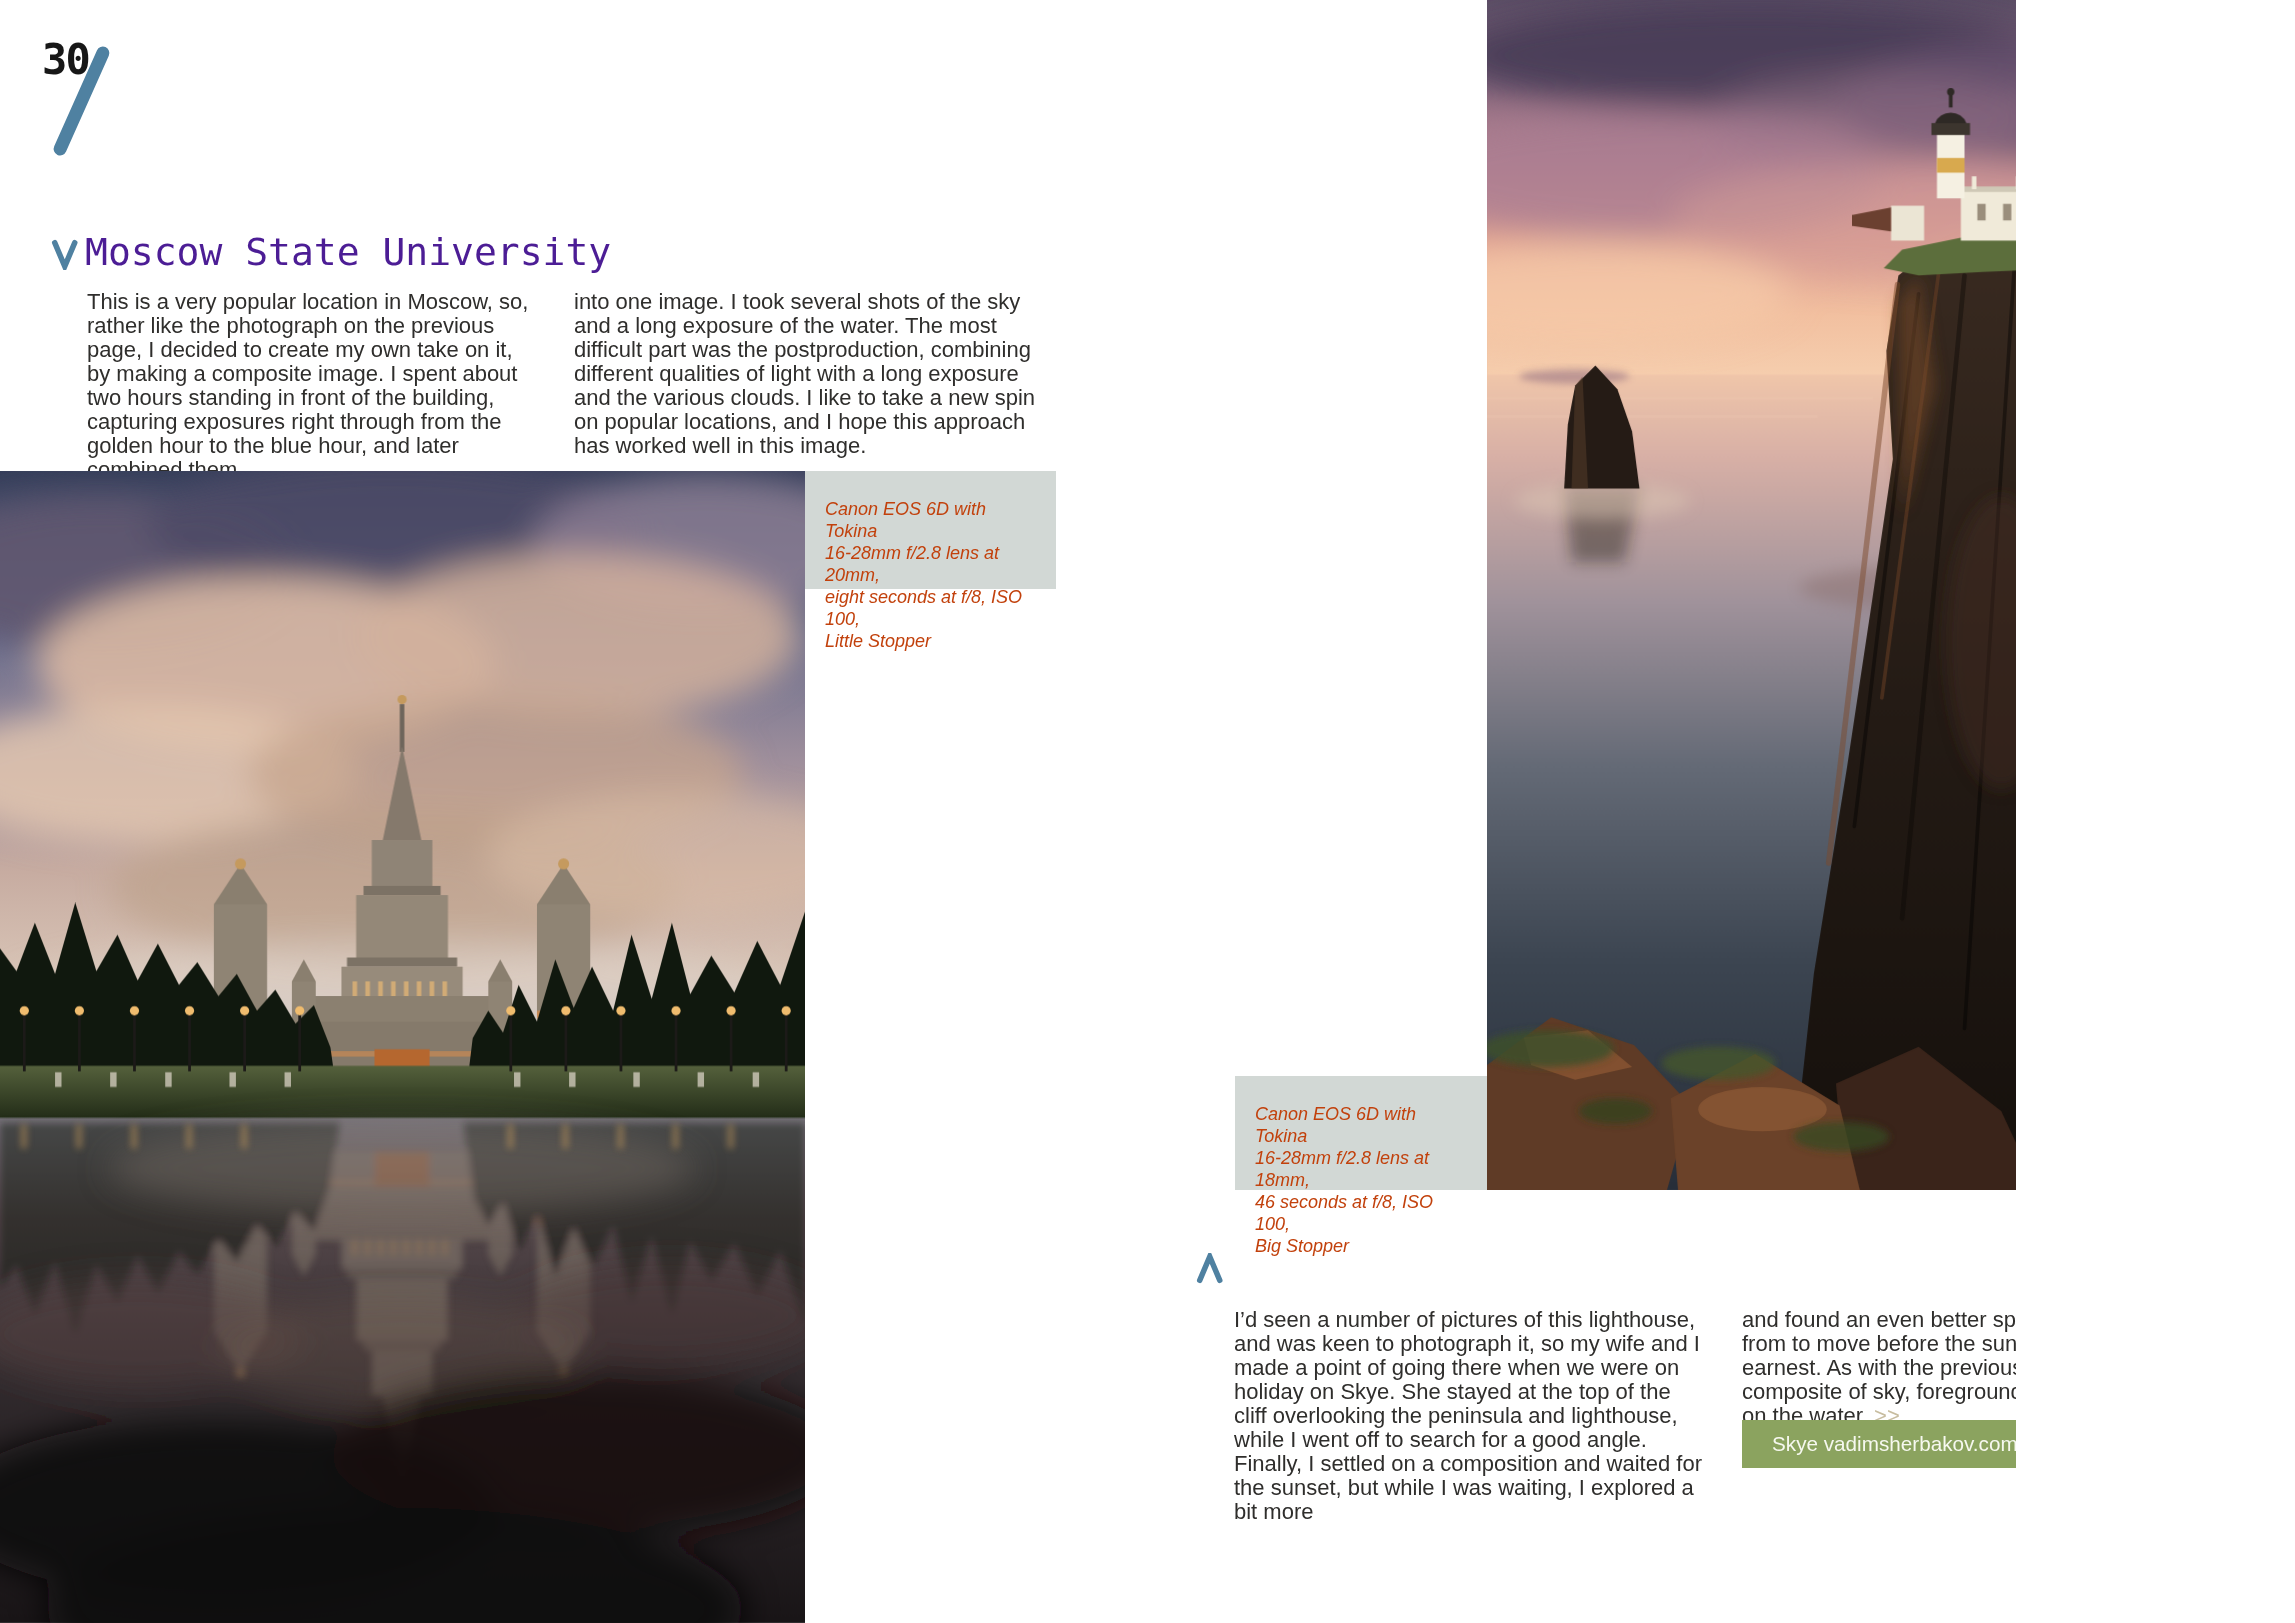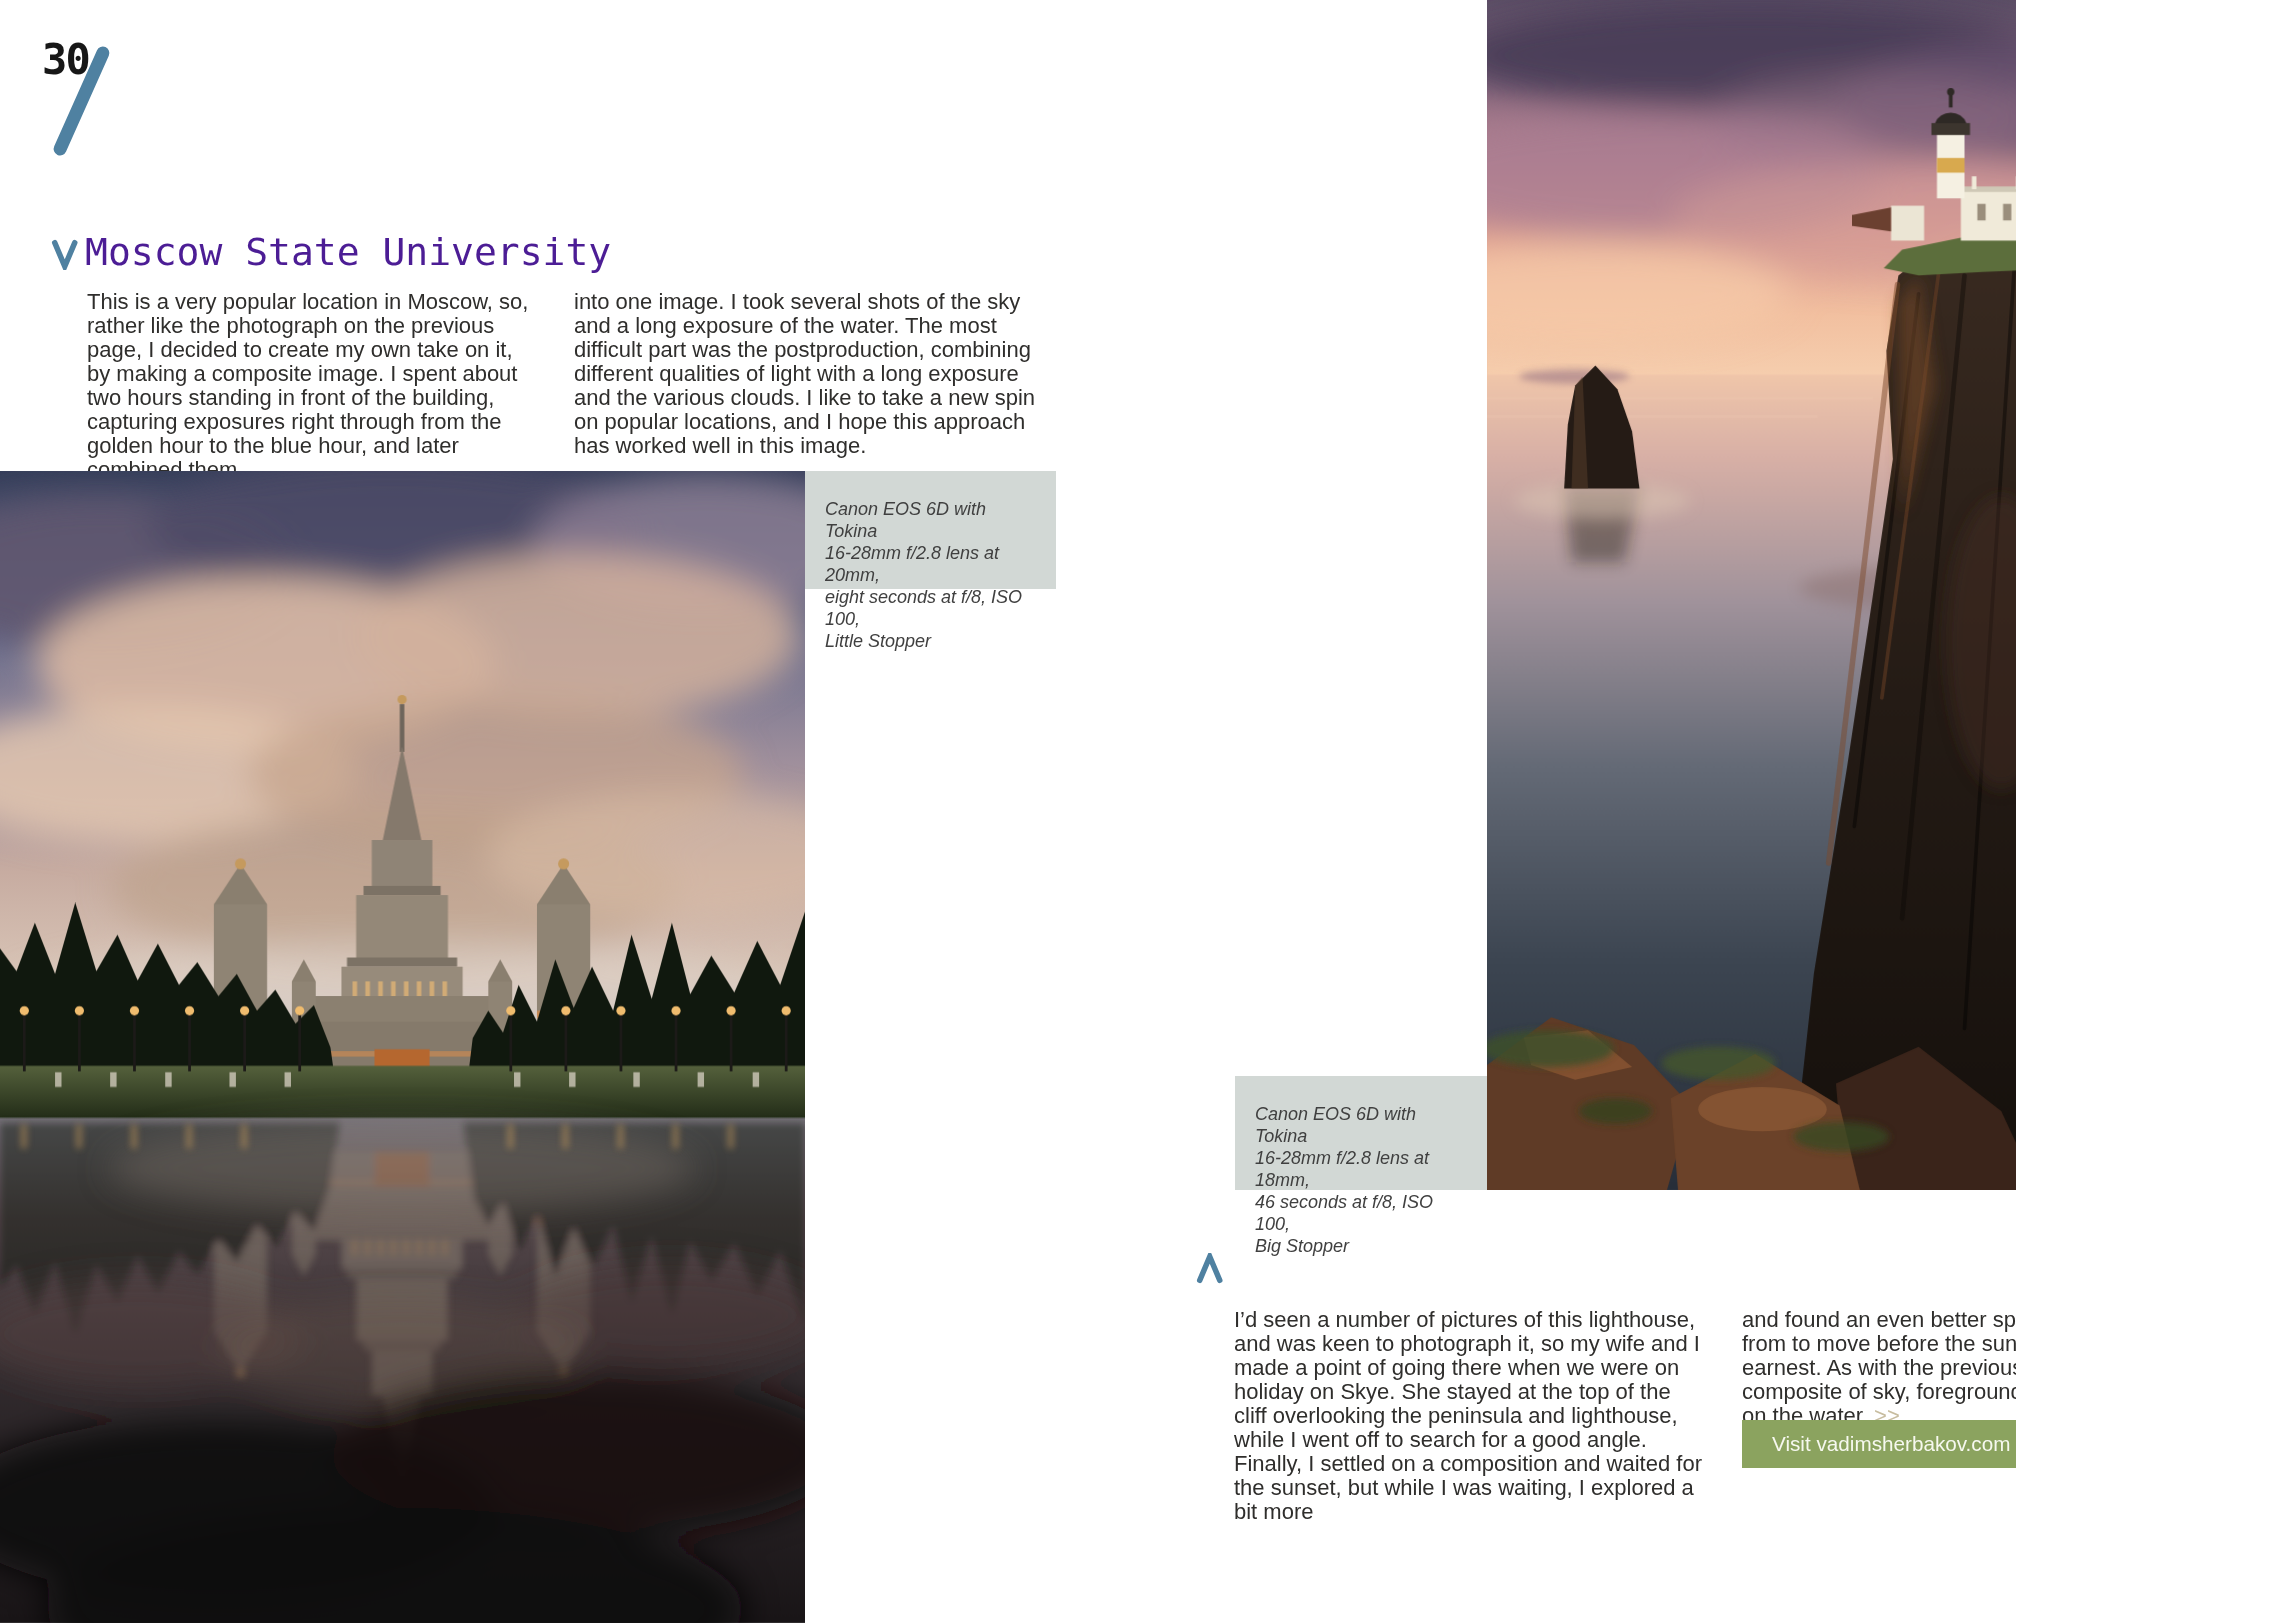--- a/index.html
+++ b/index.html
@@ -11,21 +11,21 @@
                color:#171717;letter-spacing:-1.8px;}
   .slash-mark{width:13px;height:118px;border-radius:7.3px;background:#4f81a1;
               transform:rotate(24deg);}
 
   .section-heading{font-family:"DejaVu Sans Mono",monospace;font-size:38px;line-height:40px;
                    color:#4c1d95;white-space:nowrap;}
 
   .body-col{font-size:22px;line-height:24px;color:#2f2e2c;}
 
   .caption-box{background:#d2d8d5;box-sizing:border-box;padding:27px 16.5px 0 20px;
-               font-style:italic;font-size:18px;line-height:22px;color:#404040;
+               font-style:italic;font-size:18px;line-height:22px;color:#c2410c;
                white-space:pre-line;}
 
   .photo{overflow:hidden;background:#777;}
   .photo svg{display:block;}
 
   .more-link{color:#c8bda0;text-decoration:none;}
 
   .visit-button{background:#8ba35f;color:#f6f8ef;font-size:20.7px;
                 display:flex;align-items:center;padding-left:30px;box-sizing:border-box;
                 cursor:pointer;}
@@ -366,17 +366,17 @@
     <svg width="27.5" height="31" viewBox="0 0 30 34">
       <polyline points="4,30 15,4 26,30" fill="none" stroke="#4f81a1" stroke-width="6" stroke-linecap="round"></polyline>
     </svg>
   </div>
 
   <div class="abs body-col" style="left:1234px;top:1308px;width:475px;">I’d seen a number of pictures of this lighthouse, and was keen to photograph it, so my wife and I made a point of going there when we were on holiday on Skye. She stayed at the top of the cliff overlooking the peninsula and lighthouse, while I went off to search for a good angle. Finally, I settled on a composition and waited for the sunset, but while I was waiting, I explored a bit more</div>
   <div class="abs body-col" style="left:1742px;top:1308px;width:474px;"><span>and found an even better spot. I just had enough from to move before the sunset started in earnest. As with the previous images, it’s a composite of sky, foreground and long exposure on the water.</span>
     <a href="#" class="more-link">&gt;&gt;</a></div>
 
   <div class="abs visit-button" style="left:1742px;top:1420px;width:468px;height:48px;">
-    <span>Visit vadimsherbakov.com</span>
+    <span>Skye vadimsherbakov.com</span>
   </div>
 
 </div>
 
 
 </body></html>

